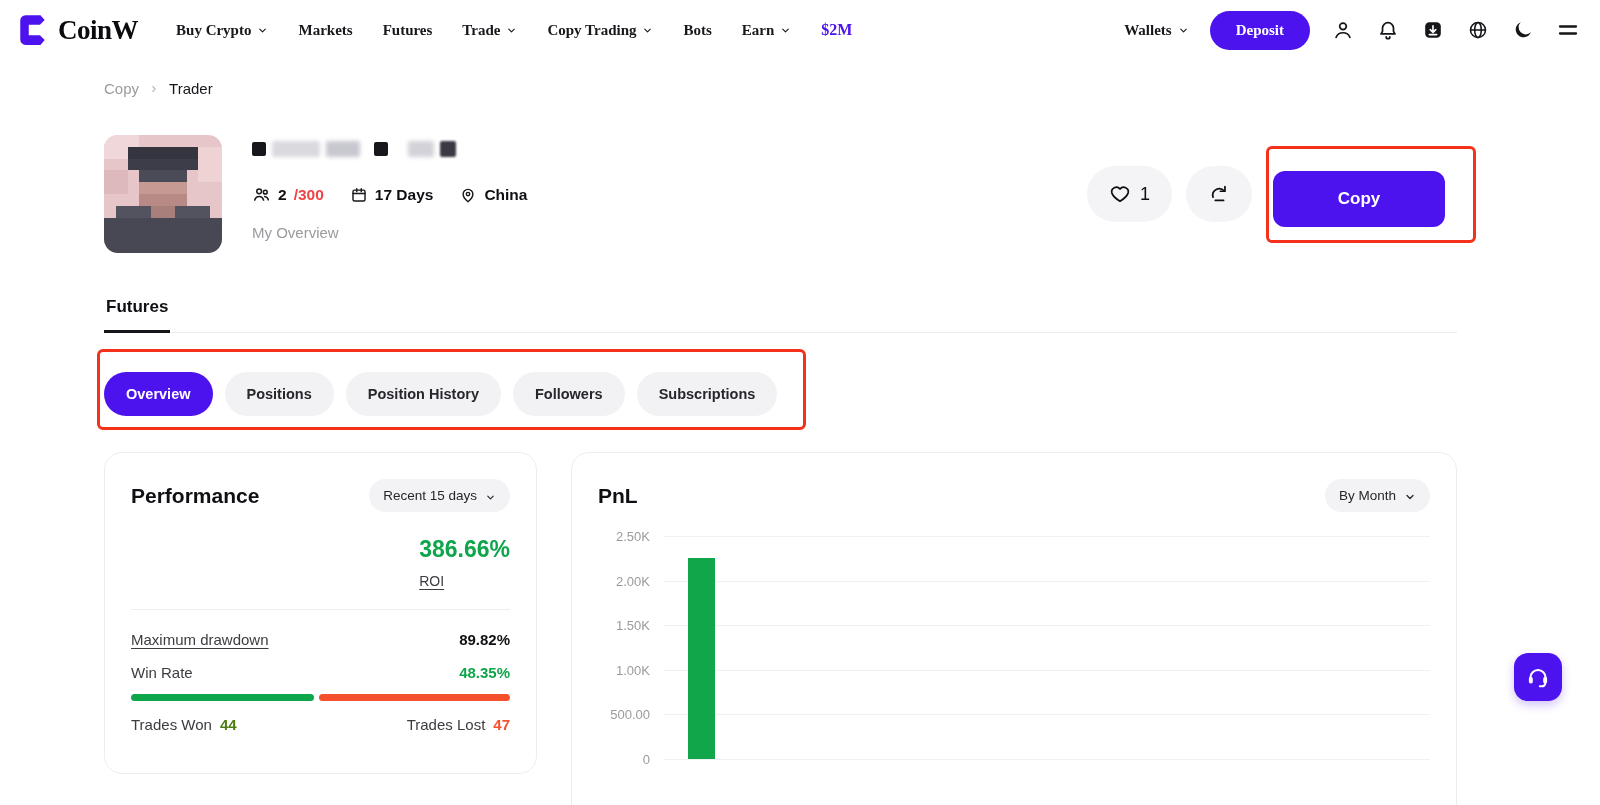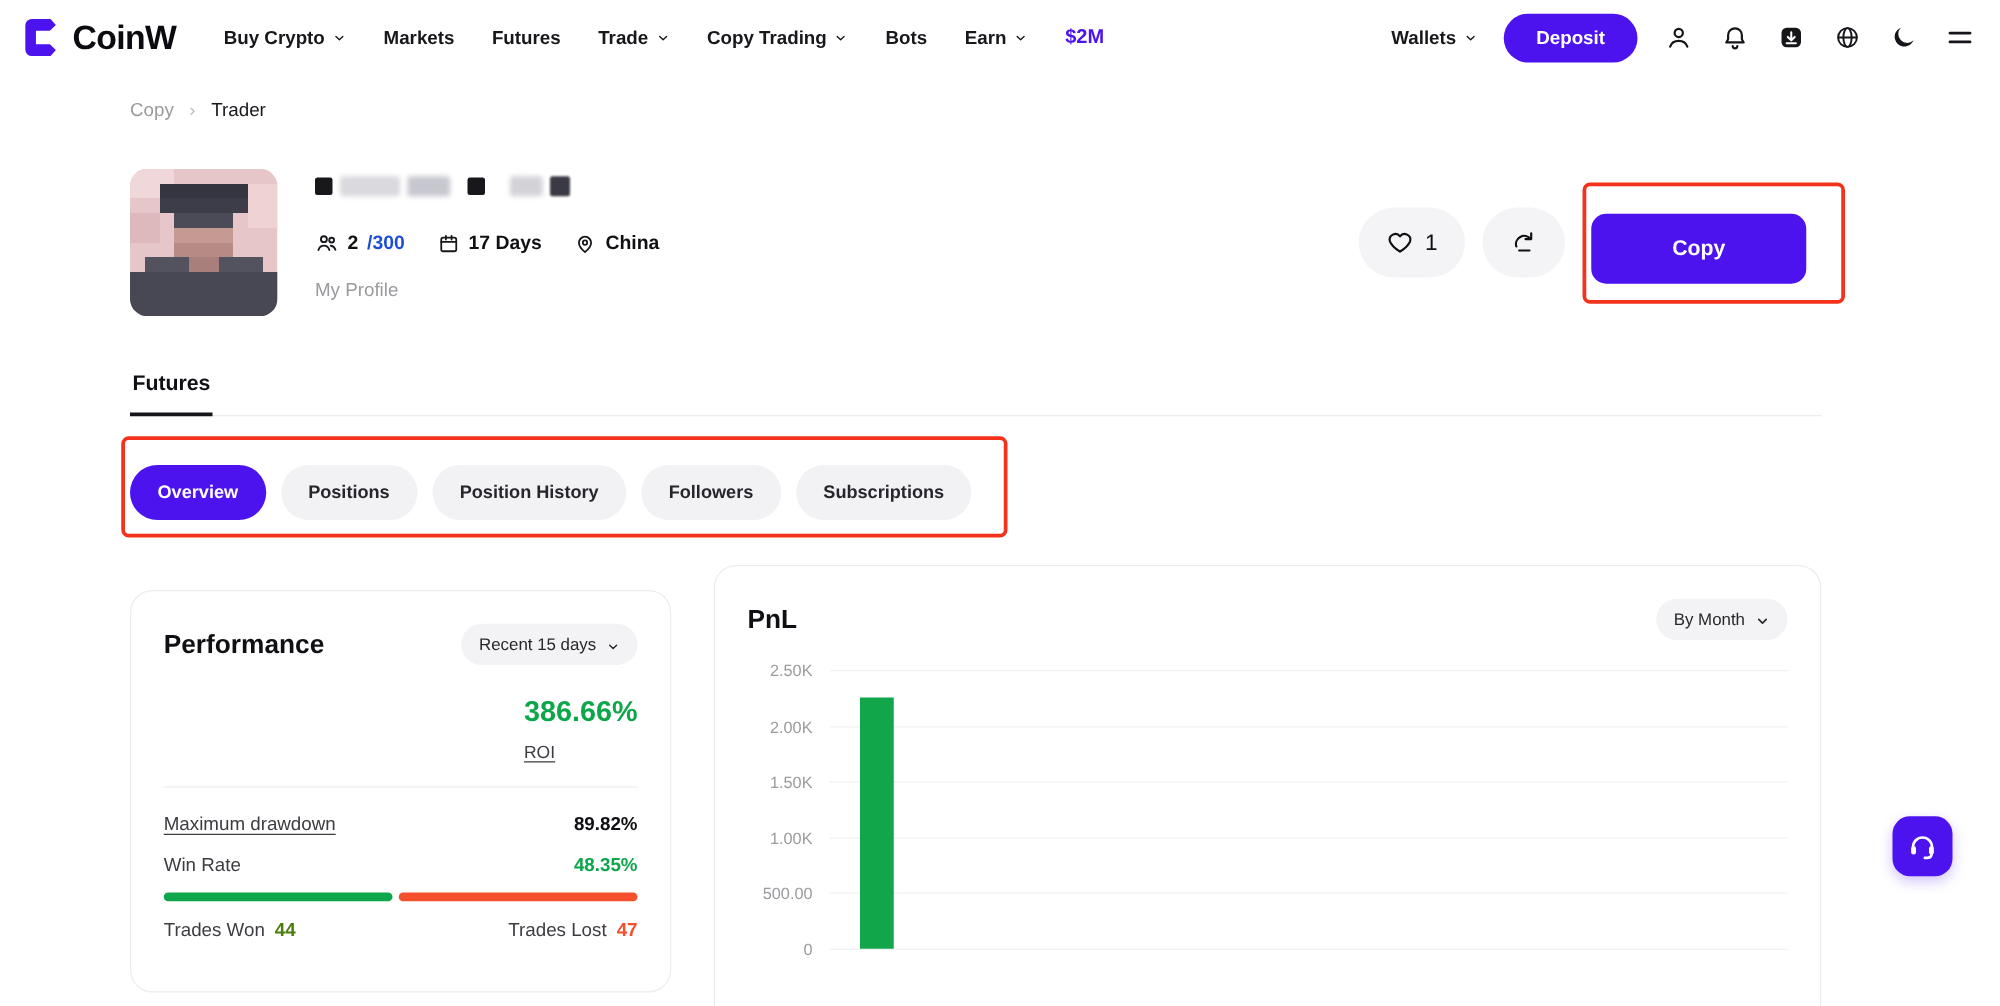--- a/index.html
+++ b/index.html
@@ -5,21 +5,21 @@
   * { margin:0; padding:0; box-sizing:border-box; }
   html,body { background:#ffffff; }
   body {
     width:1600px; height:805px; position:relative; overflow:hidden;
     font-family:"Liberation Sans", sans-serif; color:#101014;
   }
   svg { display:block; }
   button { font-family:inherit; cursor:pointer; }
 
   
-  .nav { height:60px; display:flex; align-items:center; padding:0 20px 0 16px; }
+  .nav { height:60px; display:flex; align-items:center; padding:0 20px 0 16px;font-family:Liberation Serif, serif; }
   .logo { display:flex; align-items:center; gap:8px; margin-right:38px; cursor:pointer; text-decoration:none; }
   .logo-text { font-size:27px; font-weight:800; letter-spacing:-0.5px; color:#0B0B0F; }
   .nav-links { display:flex; align-items:center; gap:30px; }
   .nav-link { display:flex; align-items:center; gap:6px; font-size:15px; font-weight:600; color:#17171C; cursor:pointer; white-space:nowrap; }
   .nav-link.hl { color:#4D13EF; font-weight:800; font-size:16px; }
   .chev { color:inherit; }
   .nav-right { margin-left:auto; display:flex; align-items:center; gap:21px; }
   .deposit-btn { background:#4D13EF; color:#fff; border:none; border-radius:24px; padding:11px 26px; font-size:15px; font-weight:700;text-align:center; }
   .icon-btn { width:24px; height:24px; display:flex; align-items:center; justify-content:center; color:#15151A; cursor:pointer; }
 
@@ -37,21 +37,21 @@
   .blk { display:inline-block; border-radius:2px; }
   .blk.b1 { width:14px; height:14px; background:#17171C; }
   .blk.g1 { width:48px; height:16px; background:#D9D9DE; filter:blur(2px); }
   .blk.g2 { width:34px; height:16px; background:#C7C7CF; filter:blur(2px); }
   .blk.b2 { width:14px; height:14px; background:#17171C; margin-left:8px; }
   .blk.g3 { width:26px; height:16px; background:#D2D2D8; filter:blur(2px); margin-left:14px; }
   .blk.d1 { width:16px; height:16px; background:#3A3A44; filter:blur(1px); }
   .stats { display:flex; align-items:center; gap:26px; margin-top:26px; font-size:15.5px; font-weight:600; color:#101014; }
   .stat { display:flex; align-items:center; gap:7px; }
   .stat-icon { color:#17171C; }
-  .followers-max { color:#1d4ed8; font-weight:600; }
+  .followers-max { color:#ef4444; font-weight:600; }
   .my-profile { margin-top:20px; color:#9B9B9F; font-size:15px; font-weight:400; }
 
   .profile-actions { margin-left:auto; display:flex; align-items:center; gap:14px; }
   .pill-btn { height:56px; border-radius:999px; background:#F4F4F6; border:none; display:flex; align-items:center; justify-content:center; gap:9px; font-size:18px; color:#101014; }
   .like-btn { padding:0 22px; }
   .share-btn { width:66px; }
   .copy-annotation { border:3px solid #F4321C; border-radius:6px; padding:22px 28px 13px 4px; }
   .copy-btn { width:172px; height:56px; background:#4D13EF; color:#fff; border:none; border-radius:12px; font-size:17px; font-weight:600; }
 
   
@@ -60,21 +60,21 @@
 
   
   .pills-annotation { display:inline-flex; margin:16px 0 0 97px; border:3px solid #F4321C; border-radius:6px; padding:20px 26px 11px 4px; }
   .pills { display:flex; gap:12px; }
   .pill { height:44px; padding:0 22px; border-radius:999px; background:#F2F2F4; border:none; font-size:14.5px; font-weight:600; color:#26262C; white-space:nowrap; }
   .pill.active { background:#4D13EF; color:#fff; }
 
   
   .cards { display:flex; align-items:flex-start; gap:34px; margin:22px 143px 0 104px; }
   .card { background:#fff; border:1px solid #EDEDEF; border-radius:18px; padding:26px; }
-  .perf-card { width:433px; flex:none; height:322px;margin-top:20px; }
+  .perf-card { width:433px; flex:none; height:322px; }
   .pnl-card { flex:1; height:380px; }
   .card-head { display:flex; align-items:center; justify-content:space-between; }
   .card-title { font-size:21px; font-weight:700; color:#101014; }
   .range-pill { display:flex; align-items:flex-end; gap:8px; background:#F3F3F5; border:none; border-radius:18px; padding:9px 14px; font-size:13.5px; font-weight:500; color:#26262C; }
 
   .roi-row { display:flex; justify-content:flex-end; margin-top:24px; }
   .metric-value { font-size:23px; font-weight:700; color:#0EA64B; }
   .metric-label { margin-top:10px; font-size:14px; color:#3C3C42; text-decoration:underline; text-underline-offset:3px; }
   .metric.right { text-align:right; }
   .divider { height:1px; background:#EEEEF0; margin-top:20px; }
@@ -278,21 +278,21 @@
       <span class="stat">
         <span class="stat-icon">
           <svg width="18" height="18" viewBox="0 0 24 24" fill="none" stroke="currentColor" stroke-width="1.9" stroke-linecap="round" stroke-linejoin="round">
               <path d="M12 21s-6.5-5.4-6.5-10a6.5 6.5 0 0 1 13 0C18.5 15.6 12 21 12 21z"></path>
               <circle cx="12" cy="10.8" r="2.3"></circle>
             </svg>
         </span>
         <span>China</span>
       </span>
     </div>
-    <div class="my-profile">My Profile</div>
+    <div class="my-profile">My Overview</div>
   </div>
   <div class="profile-actions">
     <button class="pill-btn like-btn">
       <span>
         <svg width="22" height="22" viewBox="0 0 24 24" fill="none" stroke="currentColor" stroke-width="1.9" stroke-linejoin="round">
             <path d="M12 20S4.8 15.4 3.2 11A5 5 0 0 1 12 6.6 5 5 0 0 1 20.8 11C19.2 15.4 12 20 12 20z"></path>
           </svg>
       </span>
       <span>1</span>
     </button>

